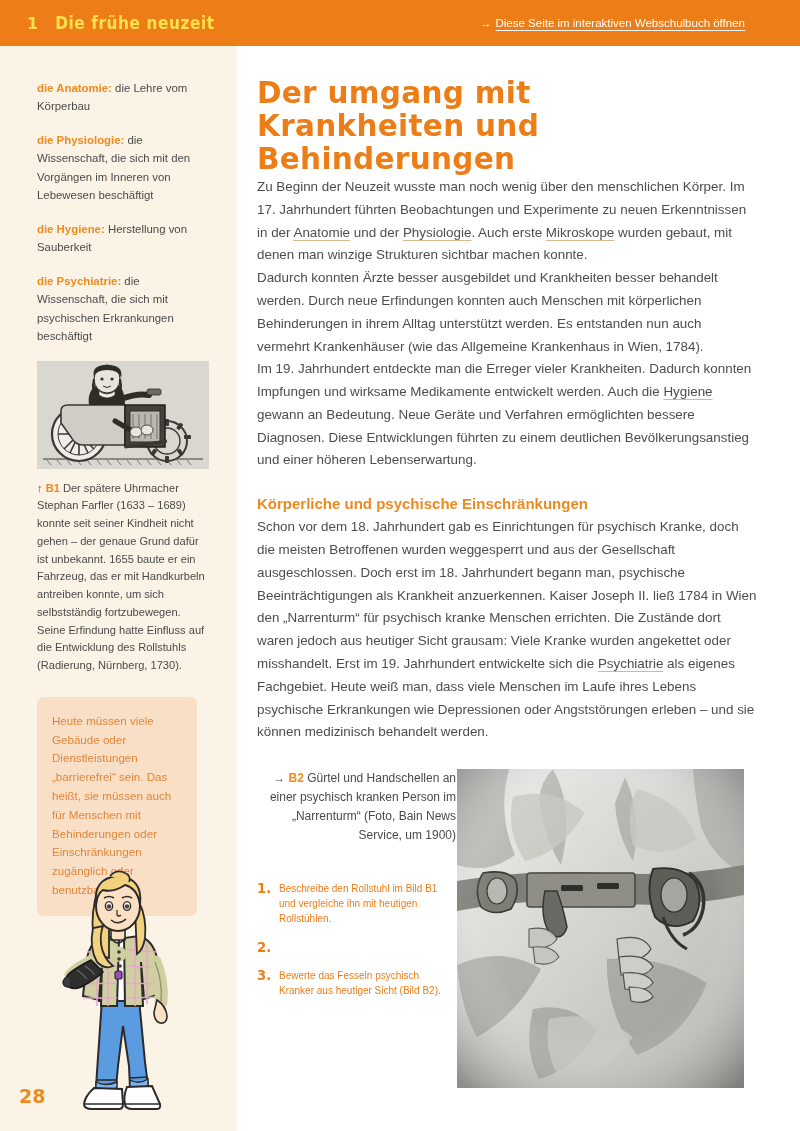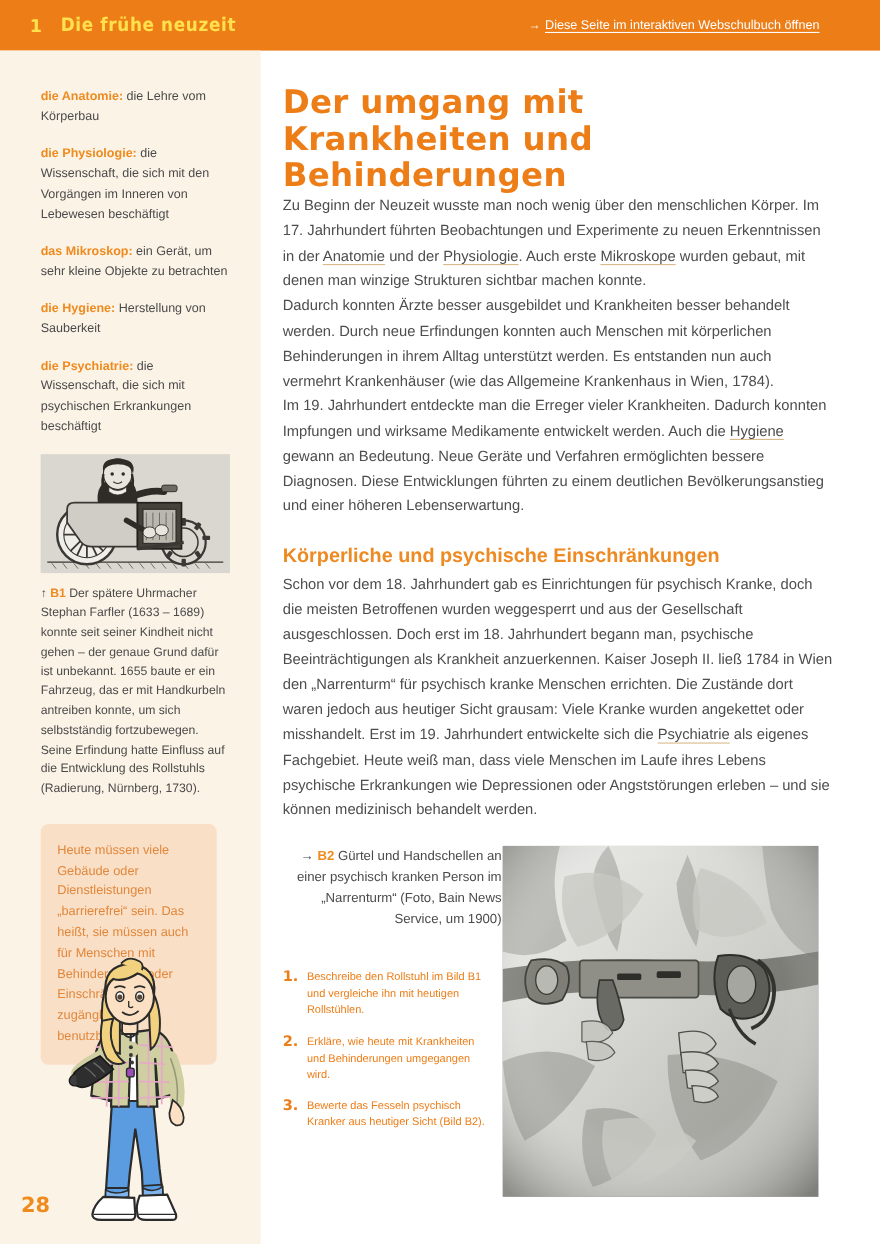--- a/index.html
+++ b/index.html
@@ -111,21 +111,21 @@
   .body-p {
     color:#4D4D4D; font-size:13.4px; line-height:1.70;
     width:500px;
   }
   .body-p:first-of-type { margin-top:0; }
   .glossy-ul {
     text-decoration:underline; text-decoration-color:#D9B98A;
     text-underline-offset:2.5px;
   }
   .subhead {
-    color:#ED8A22; font-size:18px; font-weight:bold;
+    color:#ED8A22; font-size:15px; font-weight:bold;
     margin-top:23px; margin-bottom:4px;
   }
 
   
   .b2-row {
     position:absolute; left:0px; top:723px; width:520px;
   }
   .b2-caption {
     position:absolute; left:-5px; top:0; width:204px;
     text-align:right;
@@ -167,23 +167,20 @@
   </div>
 
   <div class="sidebar">
 
     <div id="glossary-list">
         <div class="gloss">
           <div class="gloss-line"><span class="gloss-term">die Anatomie:</span><span> die Lehre vom Körperbau</span></div>
         </div>
         <div class="gloss">
           <div class="gloss-line"><span class="gloss-term">die Physiologie:</span><span> die Wissenschaft, die sich mit den Vorgängen im Inneren von Lebewesen beschäftigt</span></div>
-        </div>
-        <div class="gloss">
-          <div class="gloss-line"><span class="gloss-term">das Mikroskop:</span><span> ein Gerät, um sehr kleine Objekte zu betrachten</span></div>
         </div>
         <div class="gloss">
           <div class="gloss-line"><span class="gloss-term">die Hygiene:</span><span> Herstellung von Sauberkeit</span></div>
         </div>
         <div class="gloss">
           <div class="gloss-line"><span class="gloss-term">die Psychiatrie:</span><span> die Wissenschaft, die sich mit psychischen Erkrankungen beschäftigt</span></div>
         </div>
       </div>
 
     <div class="b1-figure">
@@ -446,21 +443,20 @@
       </svg>
     </div>
 
     <div class="tasks" id="tasks-list">
         <div class="task">
           <div class="task-num">1.</div>
           <div class="task-text">Beschreibe den Rollstuhl im Bild B1 und vergleiche ihn mit heutigen Rollstühlen.</div>
         </div>
         <div class="task">
           <div class="task-num">2.</div>
-          <div class="task-text">Erkläre, wie heute mit Krankheiten und Behinderungen umgegangen wird.</div>
         </div>
         <div class="task">
           <div class="task-num">3.</div>
           <div class="task-text">Bewerte das Fesseln psychisch Kranker aus heutiger Sicht (Bild B2).</div>
         </div>
       </div>
   </div>
 </div>
 
 </body></html>

